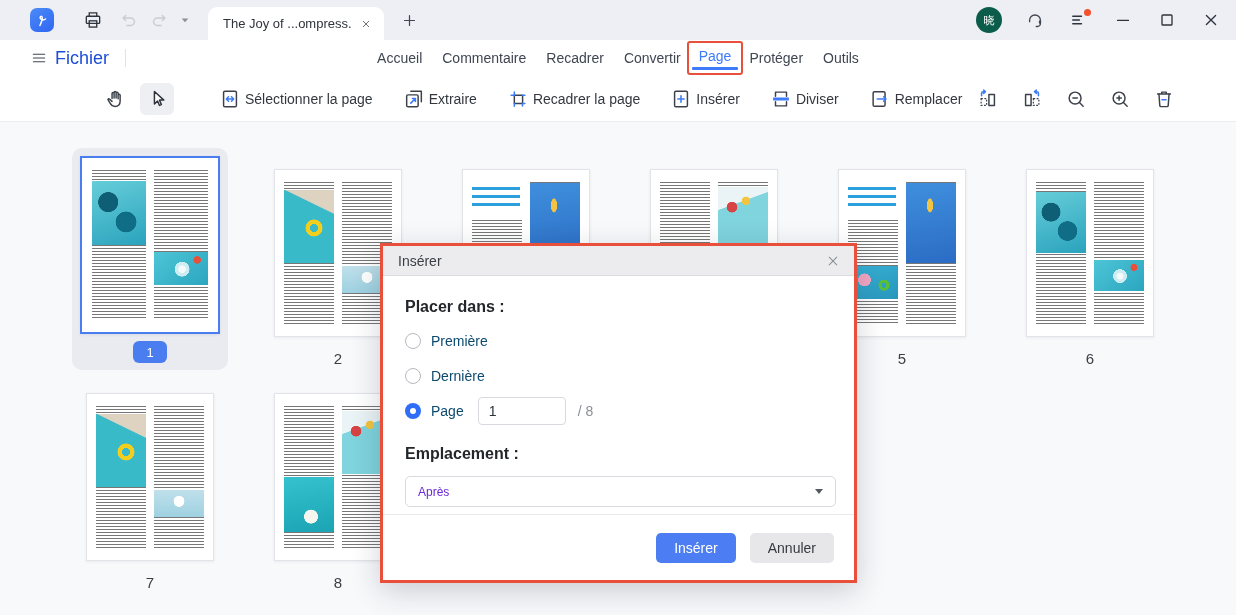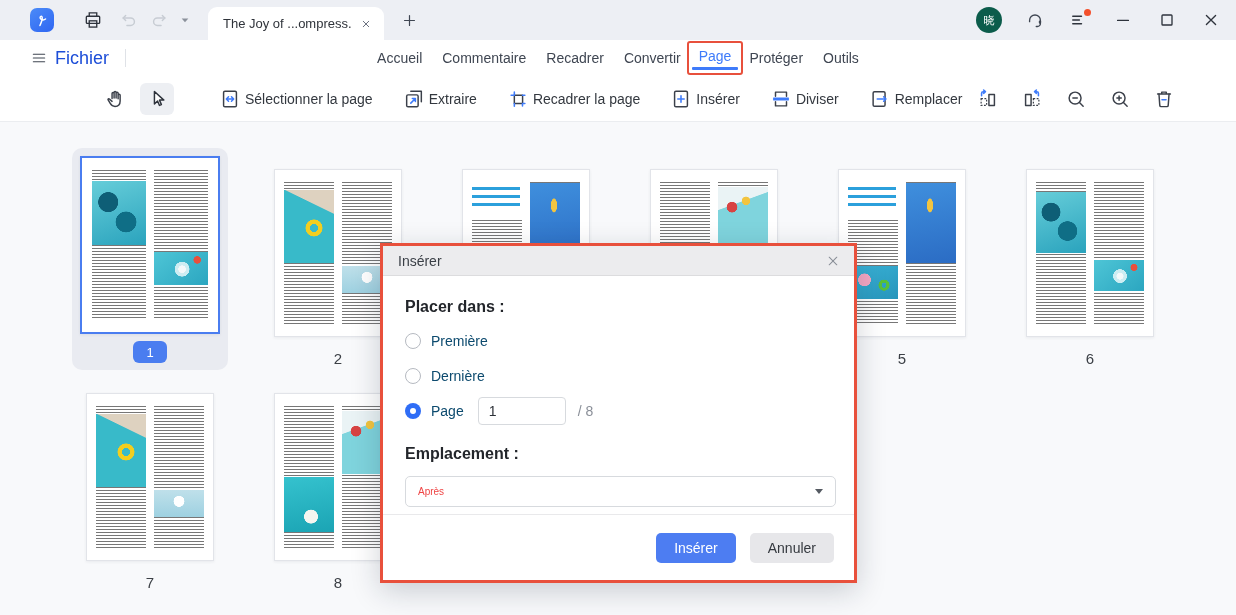--- a/index.html
+++ b/index.html
@@ -106,21 +106,21 @@
   .dlg-section-label { font-size:16px; font-weight:bold; color:#23262b; }
   .radio-row { display:flex; align-items:center; margin-top:15px; height:20px; }
   .radio { width:16px; height:16px; border-radius:50%; border:1px solid #b6bac1; background:#fff; position:relative; flex:none; }
   .radio.checked { border:none; background:#2f6df6; }
   .radio.checked::after { content:""; position:absolute; left:5px; top:5px; width:6px; height:6px; border-radius:50%; background:#fff; }
   .radio-label { font-size:14px; color:#0c4a6e; margin-left:10px; }
   .page-input { margin-left:14px; width:88px; height:28px; border:1px solid #d7dade; border-radius:4px; font-size:14px; color:#2d3138; padding:0 10px; font-family:"Liberation Sans",sans-serif; }
   .page-total { font-size:14px; color:#8a8f98; margin-left:12px; }
   .dlg-section2 { margin-top:24px; }
   .dropdown { margin-top:13px; height:31px; border:1px solid #d7dade; border-radius:5px; display:flex; align-items:center; padding:0 12px; width:431px; background:#fff; }
-  .dropdown-value { font-size:10px; color:#ef4444; flex:1; }
+  .dropdown-value { font-size:12px; color:#6d28d9; flex:1; }
   .dropdown-caret { width:0; height:0; border-left:4.5px solid transparent; border-right:4.5px solid transparent; border-top:5.5px solid #555a62; }
   .dialog-footer { border-top:1px solid #e9e9eb; height:66px; display:flex; align-items:center; justify-content:flex-end; gap:14px; padding-right:20px; }
   .btn { height:30px; border:none; border-radius:5px; font-size:14px; font-family:"Liberation Sans",sans-serif; padding:0 18px; }
   .btn-primary { background:#4d7df2; color:#fff; }
   .btn-secondary { background:#e7e7ea; color:#35393f; }
 </style>
 </head>
 <body>
 
 <div class="app">

